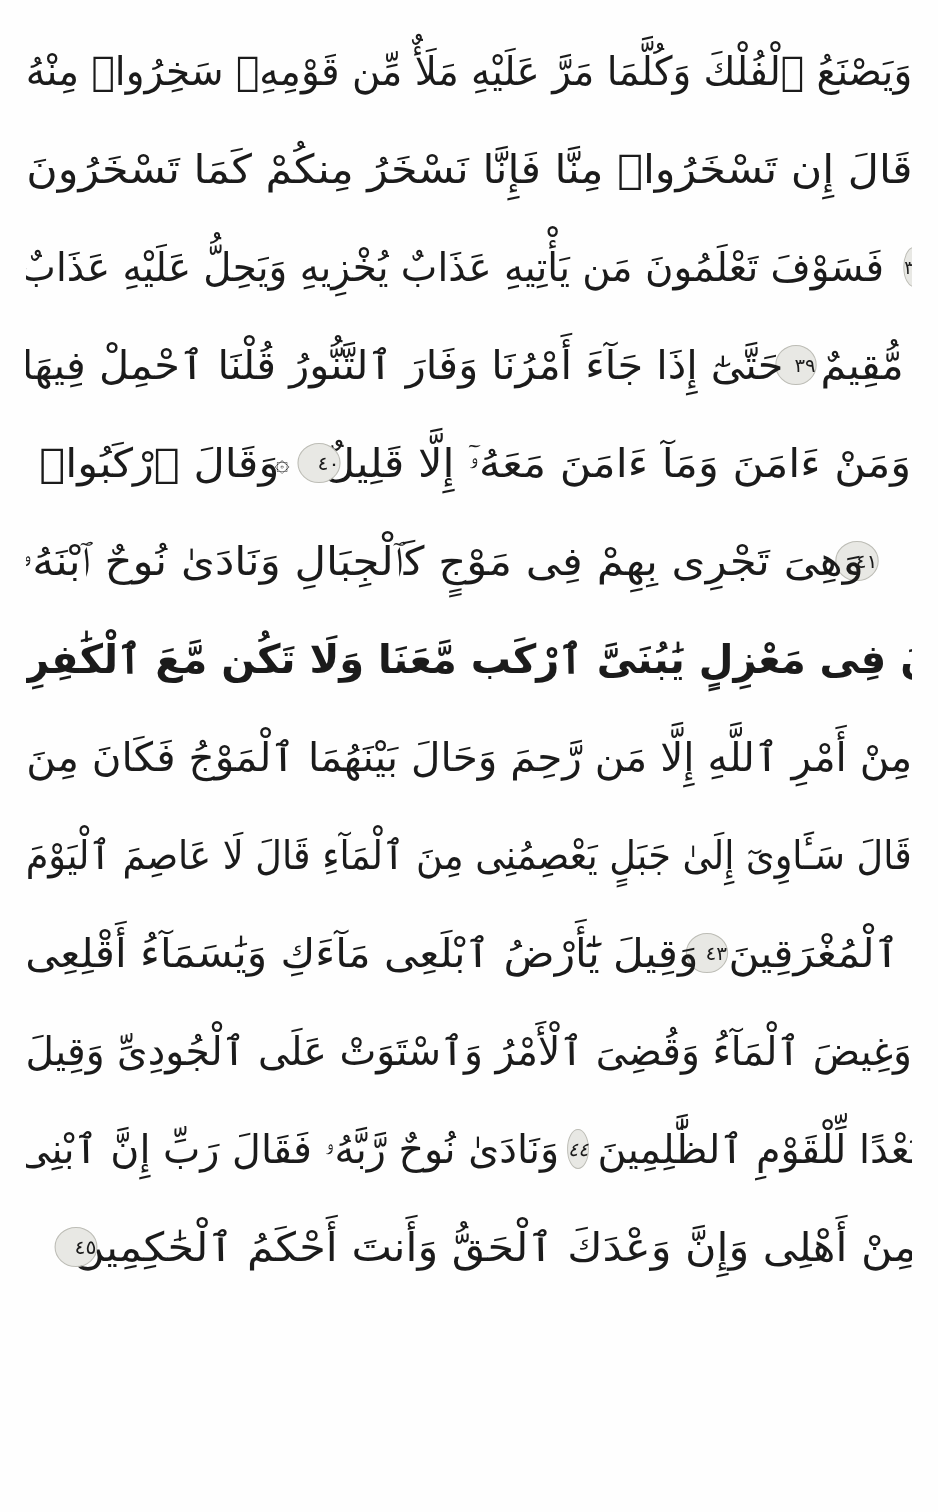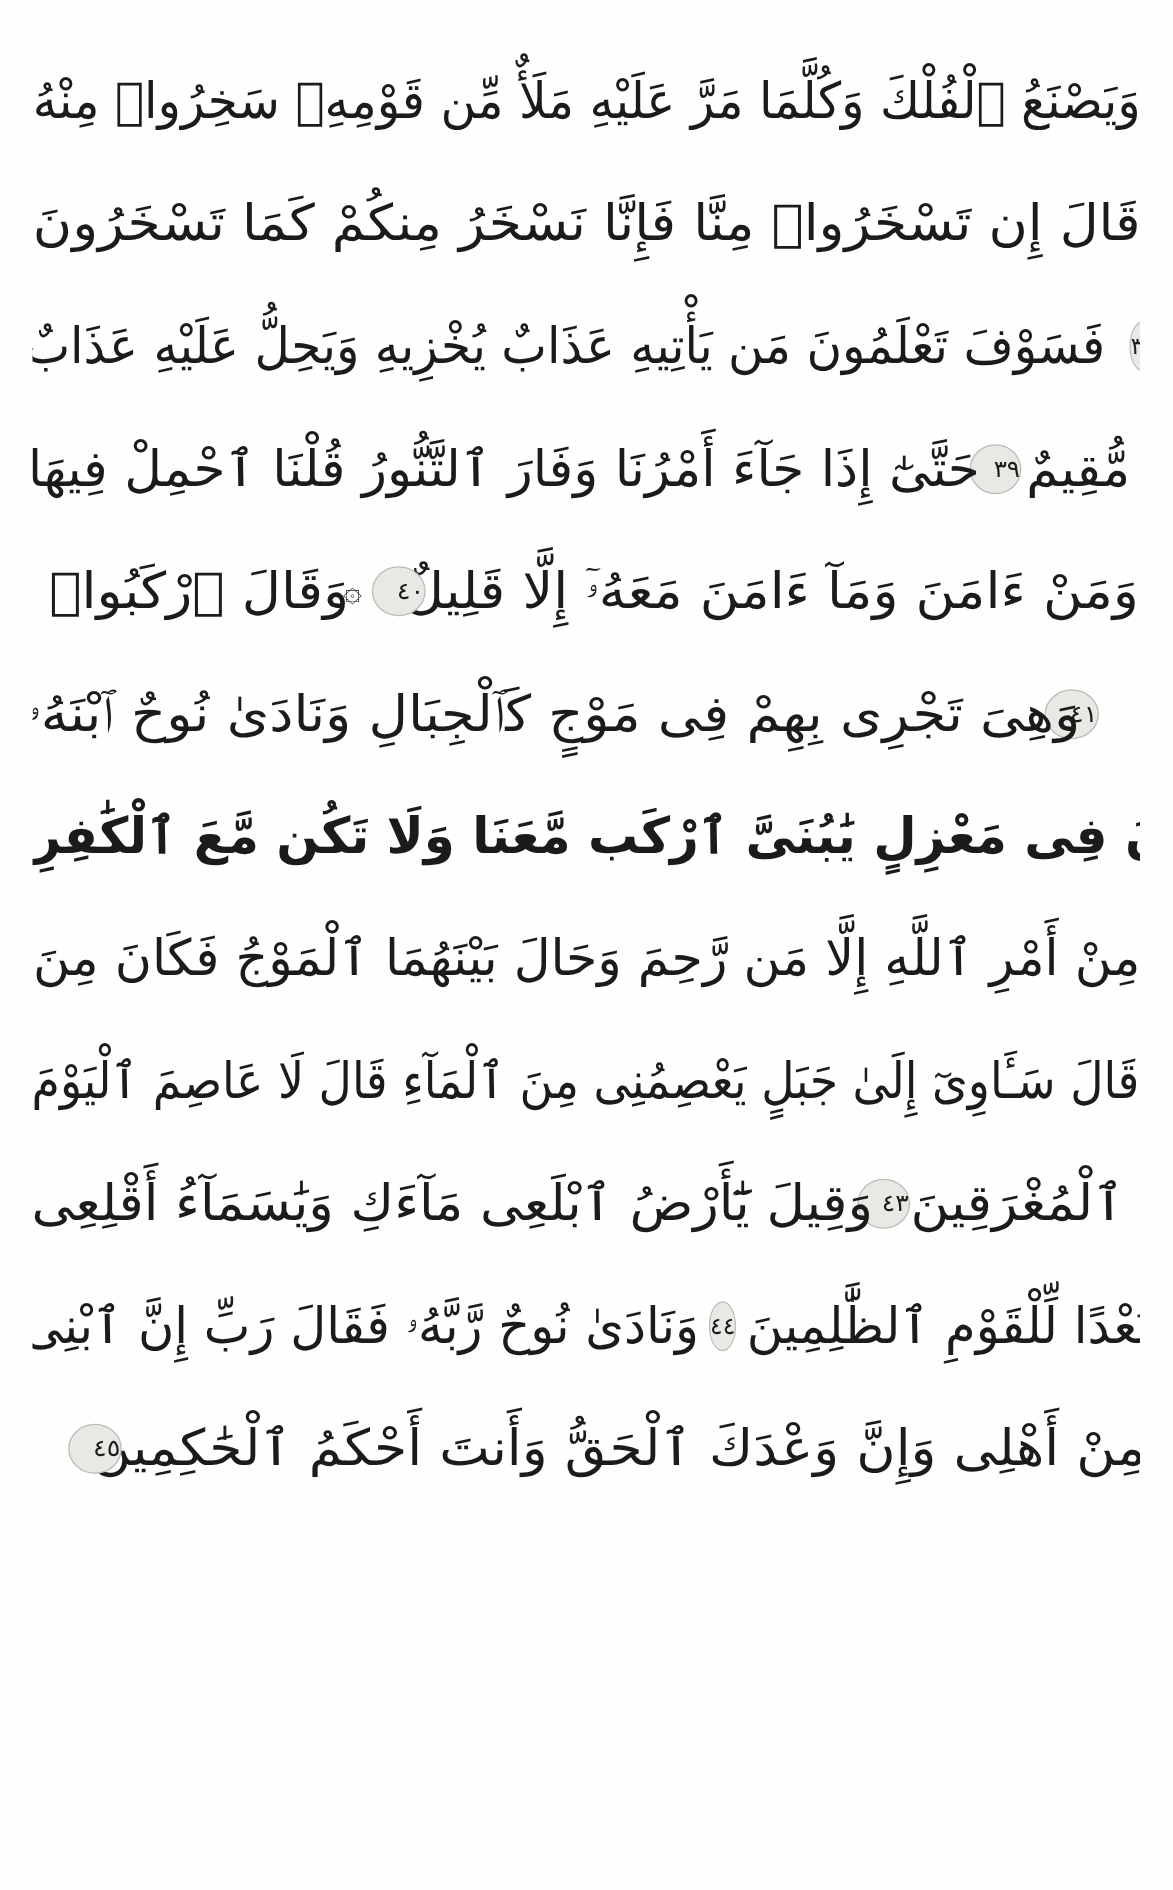--- a/index.html
+++ b/index.html
@@ -12,21 +12,21 @@
     height: 1512px;
     font-family: "DejaVu Sans", sans-serif;
     overflow: hidden;
   }
   #page {
     position: relative;
     width: 938px;
     height: 1512px;
     background: #fefefe;
     box-sizing: border-box;
-    padding: 32px 26px 10px 26px;
+    padding: 22px 26px 10px 26px;
   }
   .mushaf-body {
     direction: rtl;
     text-align: justify;
     text-align-last: justify;
   }
   .ayah-line {
     direction: rtl;
     unicode-bidi: isolate;
     font-family: "DejaVu Sans", "Liberation Sans", sans-serif;
@@ -121,24 +121,27 @@
     <div class="ayah-line">
       <span class="line-inner" style="transform: scaleX(0.916);">قَالَ سَـَٔاوِىٓ إِلَىٰ جَبَلٍ يَعْصِمُنِى مِنَ ٱلْمَآءِ قَالَ لَا عَاصِمَ ٱلْيَوْمَ</span>
     </div>
 
     <div class="ayah-line">
       <span class="line-inner" style="transform: scaleX(1.056);">ٱلْمُغْرَقِينَ</span>
       <span class="ayah-marker" style="transform: scaleX(1.056);">٤٣</span>
       <span class="line-inner" style="transform: scaleX(1.056);">وَقِيلَ يَٰٓأَرْضُ ٱبْلَعِى مَآءَكِ وَيَٰسَمَآءُ أَقْلِعِى</span>
     </div>
 
+    <div class="ayah-line">
+      <span class="line-inner" style="transform: scaleX(0.979);">وَغِيضَ ٱلْمَآءُ وَقُضِىَ ٱلْأَمْرُ وَٱسْتَوَتْ عَلَى ٱلْجُودِىِّ وَقِيلَ</span>
+    </div>
 
     <div class="ayah-line">
       <span class="line-inner" style="transform: scaleX(0.991);">بُعْدًا لِّلْقَوْمِ ٱلظَّٰلِمِينَ</span>
-      <span class="ayah-marker" style="transform: scaleX(0.991);">٤٤</span>
+      <span class="ayah-marker" style="transform: scaleX(0.991); font-style: italic;">٤٤</span>
       <span class="line-inner" style="transform: scaleX(0.991);">وَنَادَىٰ نُوحٌ رَّبَّهُۥ فَقَالَ رَبِّ إِنَّ ٱبْنِى</span>
     </div>
 
     <div class="ayah-line">
       <span class="line-inner" style="transform: scaleX(1.073);">مِنْ أَهْلِى وَإِنَّ وَعْدَكَ ٱلْحَقُّ وَأَنتَ أَحْكَمُ ٱلْحَٰكِمِينَ</span>
       <span class="ayah-marker" style="transform: scaleX(1.073);">٤٥</span>
     </div>
 
   </div>
 </div>

